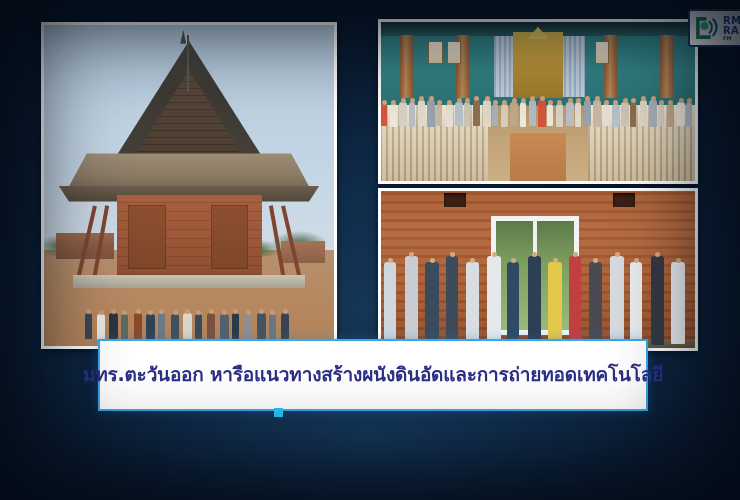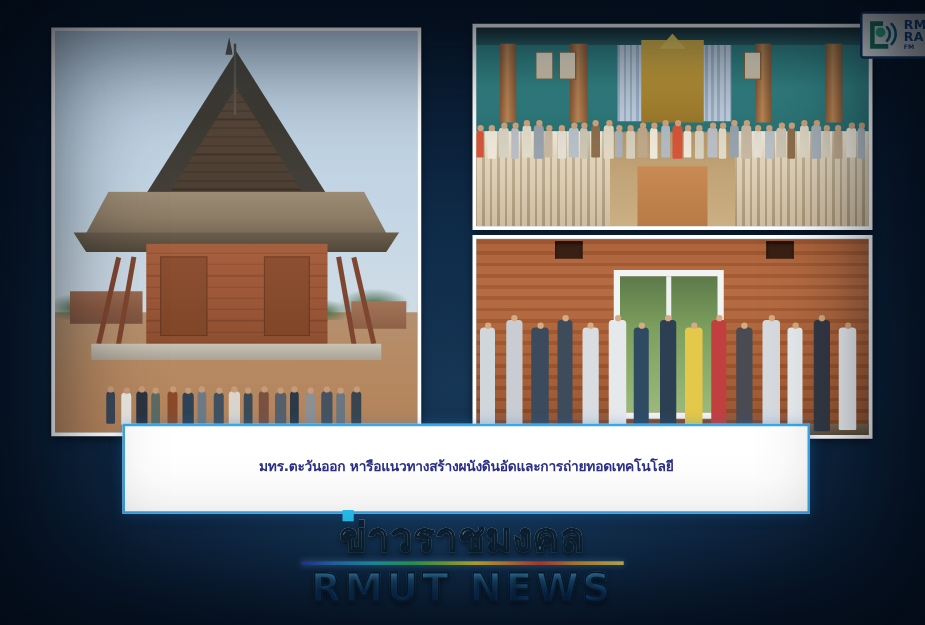--- a/index.html
+++ b/index.html
@@ -228,21 +228,21 @@
     display: flex;
     flex-direction: column;
     align-items: center;
     justify-content: center;
     padding: 2px 6px 4px;
     box-shadow: 0 0 10px rgba(30,120,200,0.35);
   }
   .headline-line {
     color: #2b2f86;
     font-weight: bold;
-    font-size: 11px;
+    font-size: 19px;
     line-height: 20px;
     letter-spacing: -0.2px;
     white-space: nowrap;
     text-align: center;
   }
   .headline-line.l2, .headline-line.l3 { font-size: 14px; }
 
   
   #cyan-dot {
     position: absolute;
@@ -524,25 +524,20 @@
           <div class="person" style="width: 5px; height: 5px; border-radius: 50%; background: rgb(214, 170, 130); left: calc(93.3333% + 5px); bottom: 82px;"></div>
         </div>
     </div>
   </div>
 
   <div id="headline-box">
     <div class="headline-line l1">มทร.ตะวันออก หารือแนวทางสร้างผนังดินอัดและการถ่ายทอดเทคโนโลยี</div>
   </div>
   <div id="cyan-dot"></div>
 
-  <div id="brand">
-    <div id="brand-thai">ข่าวราชมงคล</div>
-    <div id="brand-rule"></div>
-    <div id="brand-en">RMUT NEWS</div>
-  </div>
 
   <div id="logo">
     <svg id="logo-mark" viewBox="0 0 100 100">
       <path d="M8 8 h40 a0 0 0 0 1 0 0 v14 h-26 v56 h-14 z" fill="#1b7f6a"></path>
       <path d="M8 78 h56 v14 h-56 z" fill="#1b7f6a"></path>
       <circle cx="40" cy="42" r="15" fill="#2fc48f"></circle>
       <path d="M60 26 a30 30 0 0 1 0 42" stroke="#0f6f8e" stroke-width="8" fill="none" stroke-linecap="round"></path>
       <path d="M74 16 a44 44 0 0 1 0 62" stroke="#0f6f8e" stroke-width="8" fill="none" stroke-linecap="round"></path>
     </svg>
     <div id="logo-text">

